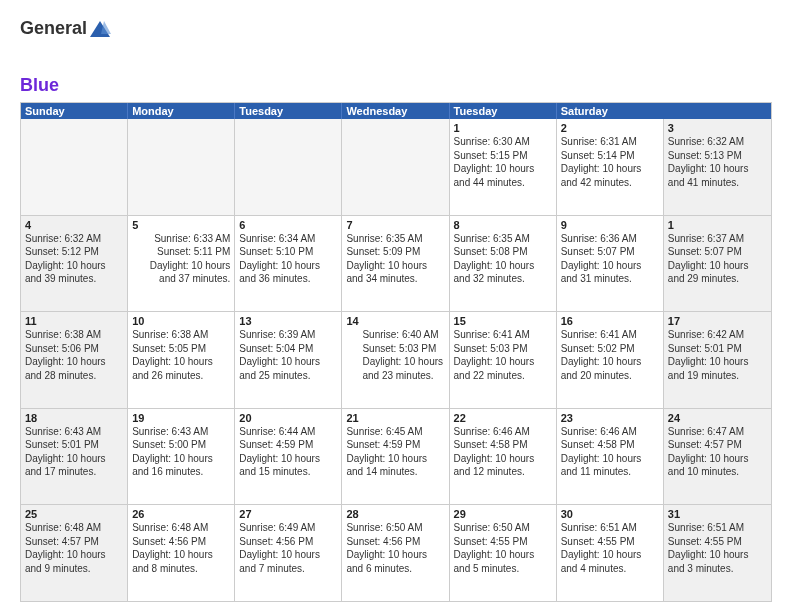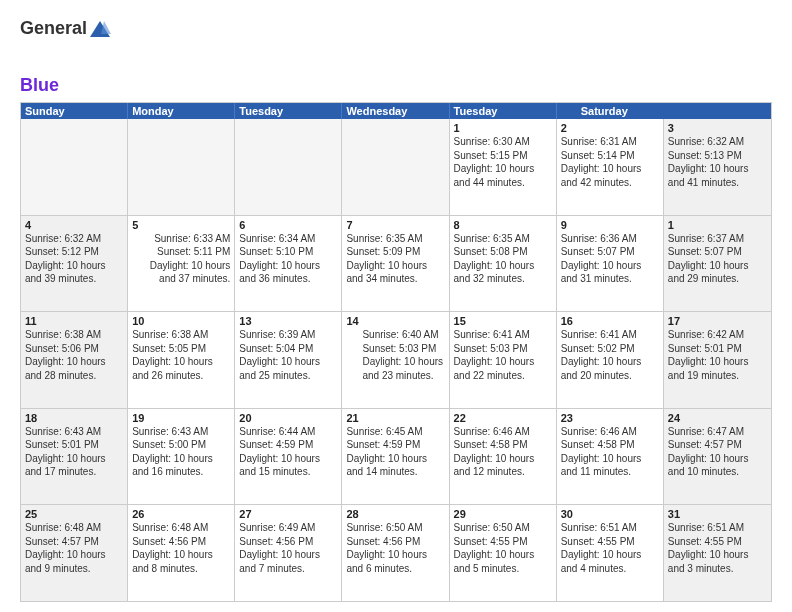--- a/index.html
+++ b/index.html
@@ -54,21 +54,21 @@
       background: #2b5fad;
     }
     .cal-header-cell {
       color: #fff;
       font-size: 11px;
       font-weight: bold;
       padding: 2px 4px;
       text-align: left;
       border-right: 1px solid #4a78c4;
     }
-    .cal-header-cell:last-child { border-right: none; margin-left: 20px; }
+    .cal-header-cell:last-child { border-right: none; }
     .cal-body {
       display: flex;
       flex-direction: column;
       flex: 1;
     }
     .cal-row {
       display: grid;
       grid-template-columns: repeat(7, 1fr);
       flex: 1;
       border-top: 1px solid #ccc;

